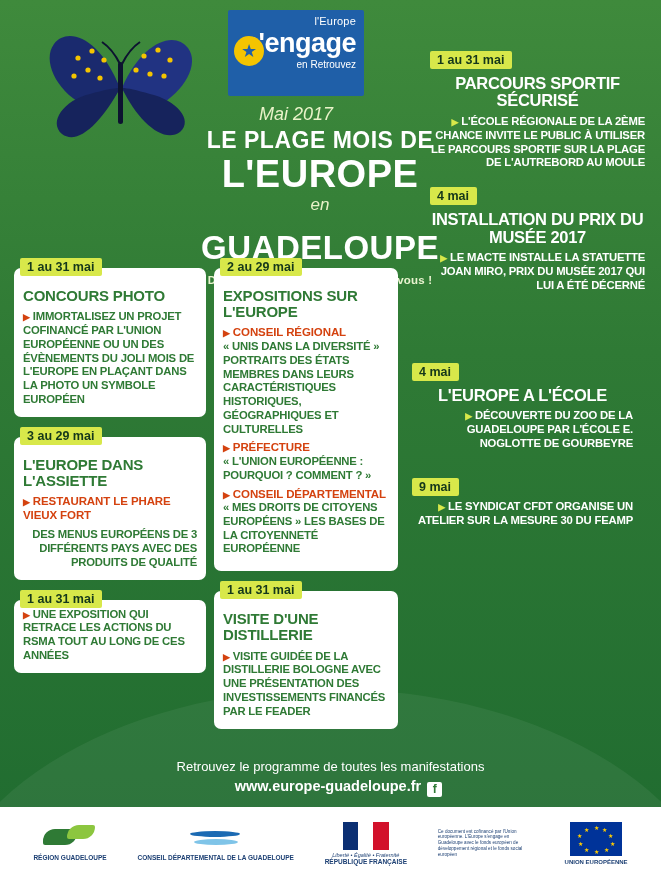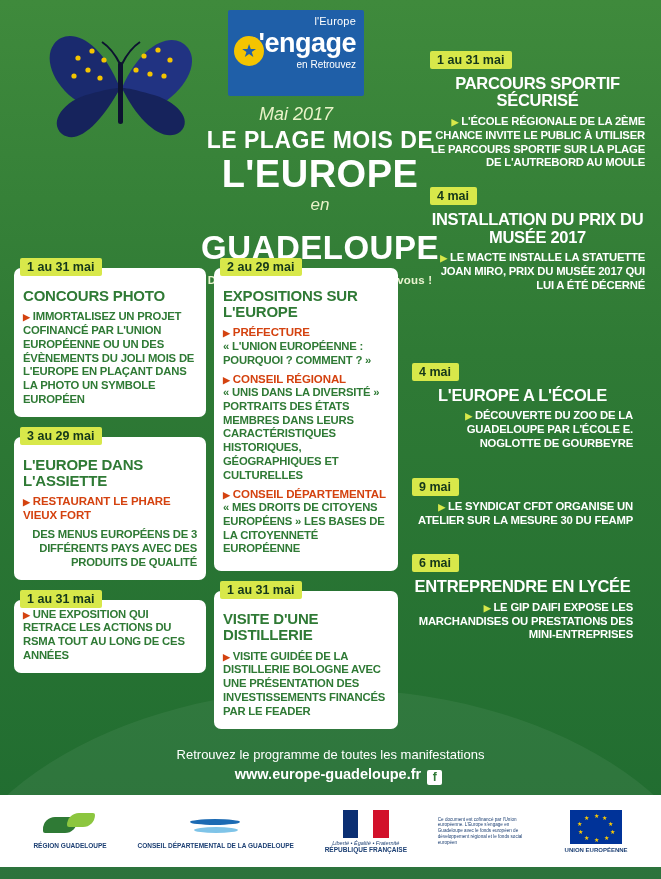--- a/index.html
+++ b/index.html
@@ -171,21 +171,21 @@
     text-transform: uppercase;
     margin: 2px 0 5px 0;
     letter-spacing: -.3px;
     text-align: center;
   }
   .gcard .body-text { color: #ffffff; text-align: right; }
   .gcard .bullet { color: #d8e84a; }
 
   .footer {
     position: absolute;
-    left: 0; bottom: 12px;
+    left: 0; bottom: 0;
     width: 661px;
   }
   .footer-text {
     text-align: center;
     color: #ffffff;
     font-size: 13px;
     padding-bottom: 4px;
   }
   .footer-url {
     text-align: center;
@@ -325,27 +325,27 @@
         <div class="body-text"><span class="bullet">▶</span><span>UNE EXPOSITION QUI RETRACE LES ACTIONS DU RSMA TOUT AU LONG DE CES ANNÉES</span></div>
       </div>
     </div>
 
     <div class="col col2">
       <div class="card">
         <span class="tag">2 au 29 mai</span>
         <h3>EXPOSITIONS SUR L'EUROPE</h3>
 
         <div class="item">
+          <div class="item-head"><span class="bullet">▶</span><span>CONSEIL RÉGIONAL</span></div>
+          <div class="quote">« UNIS DANS LA DIVERSITÉ » PORTRAITS DES ÉTATS MEMBRES DANS LEURS CARACTÉRISTIQUES HISTORIQUES, GÉOGRAPHIQUES ET CULTURELLES</div>
+        </div>
+
+        <div class="item">
           <div class="item-head"><span class="bullet">▶</span><span>PRÉFECTURE</span></div>
           <div class="quote">« L'UNION EUROPÉENNE : POURQUOI ? COMMENT ? »</div>
-        </div>
-
-        <div class="item">
-          <div class="item-head"><span class="bullet">▶</span><span>CONSEIL RÉGIONAL</span></div>
-          <div class="quote">« UNIS DANS LA DIVERSITÉ » PORTRAITS DES ÉTATS MEMBRES DANS LEURS CARACTÉRISTIQUES HISTORIQUES, GÉOGRAPHIQUES ET CULTURELLES</div>
         </div>
 
         <div class="item">
           <div class="item-head"><span class="bullet">▶</span><span>CONSEIL DÉPARTEMENTAL</span></div>
           <div class="quote">« MES DROITS DE CITOYENS EUROPÉENS » LES BASES DE LA CITOYENNETÉ EUROPÉENNE</div>
         </div>
       </div>
 
       <div class="card">
         <span class="tag">1 au 31 mai</span>
@@ -359,25 +359,20 @@
         <span class="tag">4 mai</span>
         <h3>L'EUROPE A L'ÉCOLE</h3>
         <div class="body-text"><span class="bullet">▶</span><span>DÉCOUVERTE DU ZOO DE LA GUADELOUPE PAR L'ÉCOLE E. NOGLOTTE DE GOURBEYRE</span></div>
       </div>
 
       <div class="gcard">
         <span class="tag">9 mai</span>
         <div class="body-text"><span class="bullet">▶</span><span>LE SYNDICAT CFDT ORGANISE UN ATELIER SUR LA MESURE 30 DU FEAMP</span></div>
       </div>
 
-      <div class="gcard">
-        <span class="tag">6 mai</span>
-        <h3>ENTREPRENDRE EN LYCÉE</h3>
-        <div class="body-text"><span class="bullet">▶</span><span>LE GIP DAIFI EXPOSE LES MARCHANDISES OU PRESTATIONS DES MINI-ENTREPRISES</span></div>
-      </div>
     </div>
   </div>
 
   <div class="footer">
     <div class="footer-text">Retrouvez le programme de toutes les manifestations</div>
     <div class="footer-url">
       <span>www.europe-guadeloupe.fr</span><span class="fb">f</span>
     </div>
     <div class="logos">
       <div class="logo-item lg-region">

